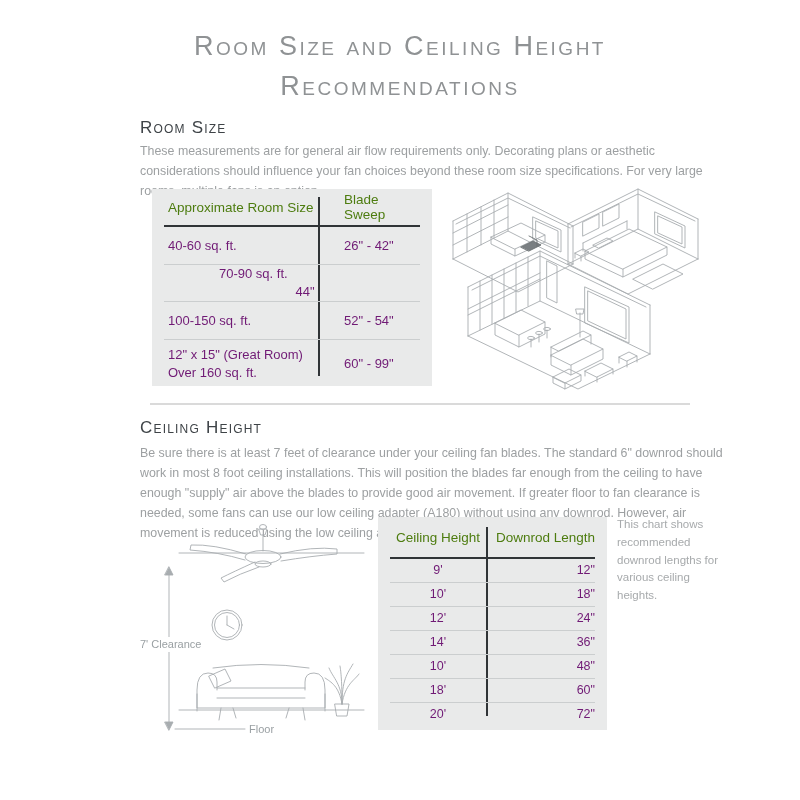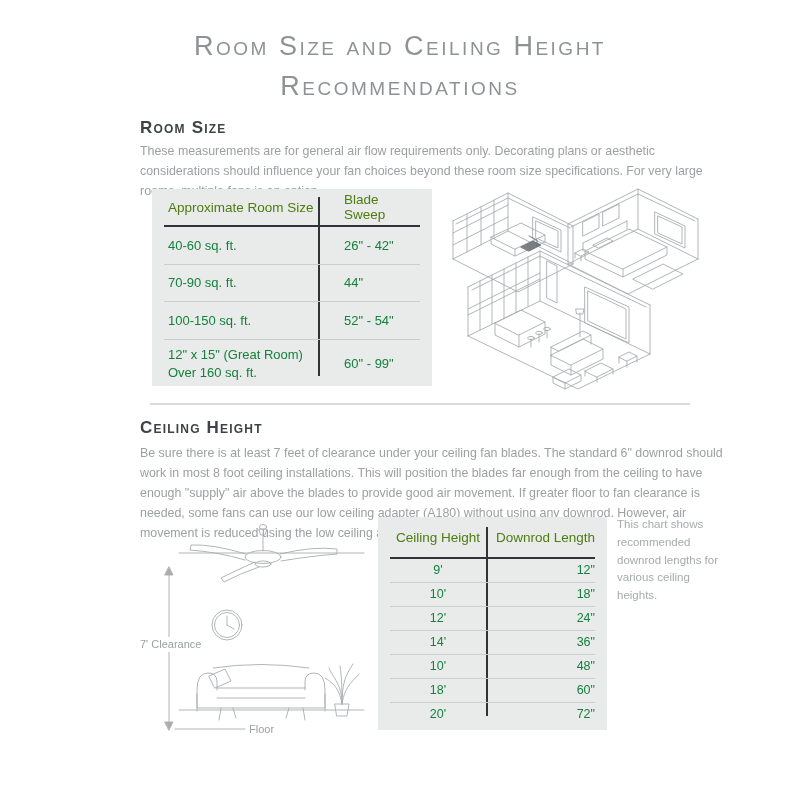--- a/index.html
+++ b/index.html
@@ -5,31 +5,31 @@
   html,body{margin:0;padding:0;background:#ffffff;}
   body{width:800px;height:800px;position:relative;font-family:"Liberation Sans",sans-serif;overflow:hidden;}
 
   .abs{position:absolute;}
 
   
   .page-title{left:0;top:26px;width:800px;text-align:center;color:#8f9294;
     font-variant:small-caps;font-size:27px;letter-spacing:2.5px;line-height:40px;font-weight:400;}
 
   
-  .sec-head{color:#3e4347;font-variant:small-caps;font-size:17px;font-weight:700;letter-spacing:1.2px;}
+  .sec-head{color:#3e4347;font-variant:small-caps;font-size:17px;font-weight:400;letter-spacing:1.2px;}
 
   
   .para{color:#9da0a2;font-size:12.4px;line-height:1.62;}
 
   
   .dtable{background:#e9eaea;}
   .t-inner{margin:0 12px;position:relative;}
   .t-head{display:flex;align-items:center;border-bottom:2px solid #303437;
     color:#4d7c0f;font-size:13.5px;font-weight:400;}
-  .tr{display:flex;align-items:center;color:#15803d;font-size:13px;line-height:1.35;}
+  .tr{display:flex;align-items:center;color:#701a75;font-size:13px;line-height:1.35;}
   .tr + .tr{border-top:1px solid #cbcecf;}
   .vline{position:absolute;width:2px;background:#303437;}
 
   
   .rt .t-head{height:36px;}
   .rt .c1{width:154px;box-sizing:border-box;padding-left:4px;}
   .rt .c2{flex:1;box-sizing:border-box;padding-left:26px;}
 
   
   .ct .t-head{height:40px;}
@@ -60,21 +60,21 @@
   <div class="vline" style="left:166px;top:8px;bottom:10px;"></div>
   <div class="t-inner">
     <div class="t-head">
       <div class="c1">Approximate Room Size</div>
       <div class="c2">Blade Sweep</div>
     </div>
     <div class="tr" style="height:37px;">
       <div class="c1">40-60 sq. ft.</div>
       <div class="c2">26" - 42"</div>
     </div>
-    <div class="tr" style="height:36px;">
+    <div class="tr" style="height:36px;flex-direction:column;">
       <div class="c1">70-90 sq. ft.</div>
       <div class="c2">44"</div>
     </div>
     <div class="tr" style="height:37px;">
       <div class="c1">100-150 sq. ft.</div>
       <div class="c2">52" - 54"</div>
     </div>
     <div class="tr" style="height:47px;">
       <div class="c1">12" x 15" (Great Room) Over 160 sq. ft.</div>
       <div class="c2">60" - 99"</div>

